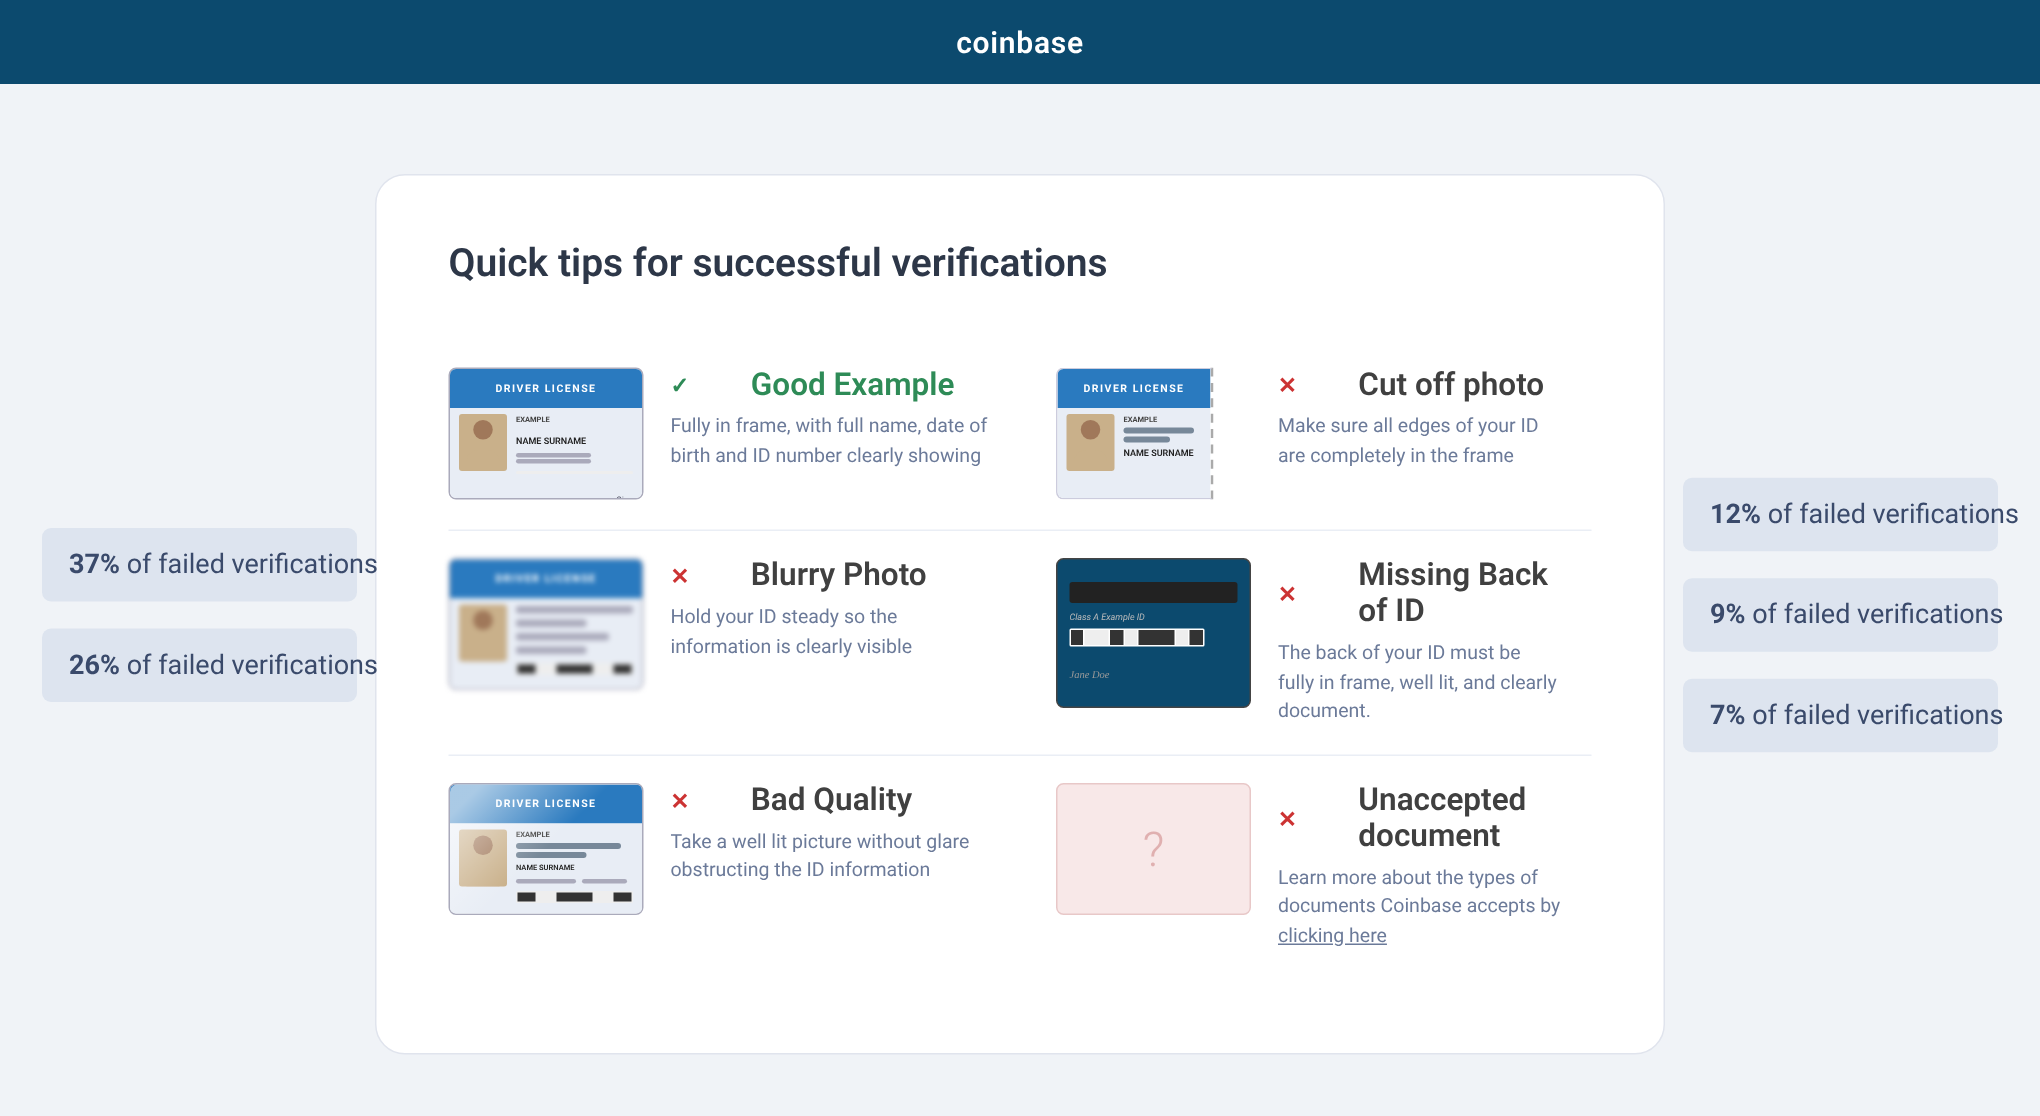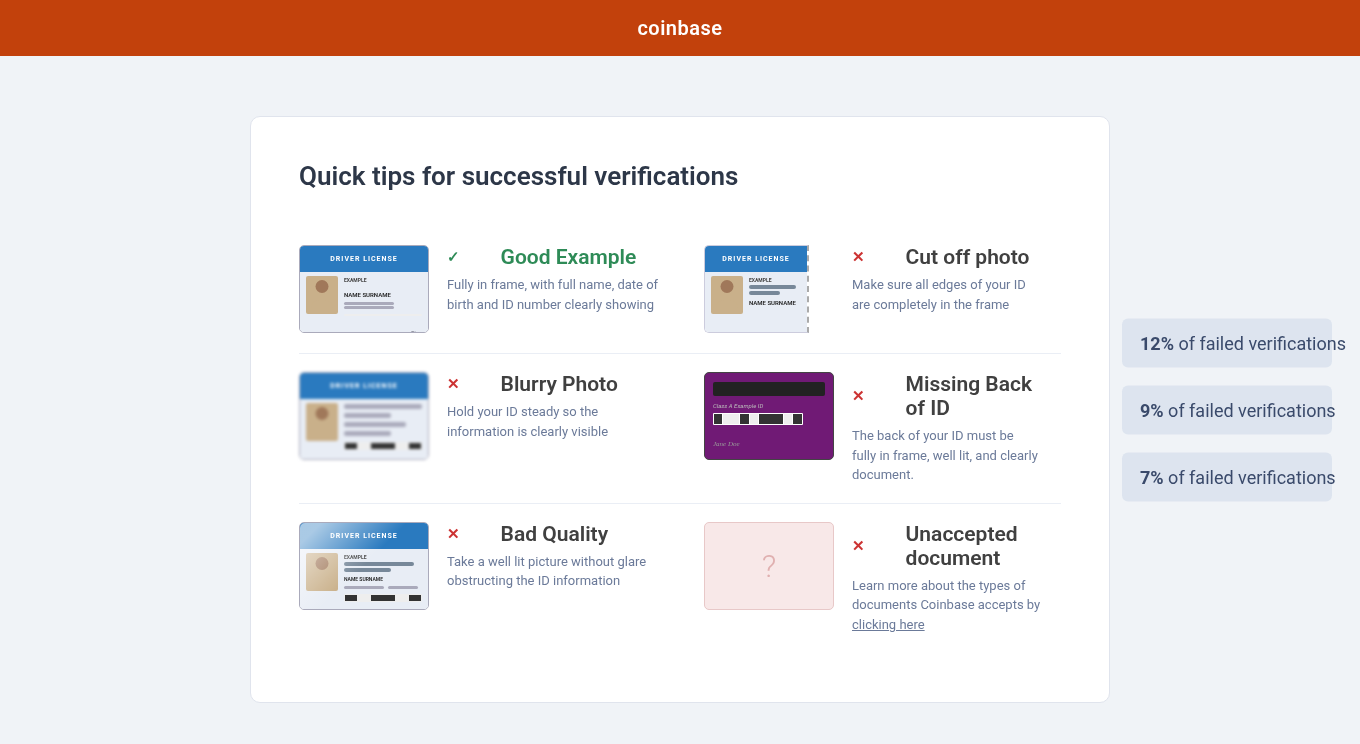--- a/index.html
+++ b/index.html
@@ -5,21 +5,21 @@
     * { box-sizing: border-box; margin: 0; padding: 0; }
     body {
       font-family: -apple-system, BlinkMacSystemFont, 'Segoe UI', Roboto, sans-serif;
       background: #f0f3f7;
       min-height: 744px;
       width: 1360px;
     }
 
     
     .header {
-      background: #c2410c;
+      background: #0c4a6e;
       height: 56px;
       display: flex;
       align-items: center;
       justify-content: center;
     }
     .header-logo {
       color: white;
       font-size: 20px;
       font-weight: 600;
       letter-spacing: 0.5px;
@@ -63,21 +63,21 @@
       width: 210px;
       text-align: center;
     }
     .badge strong {
       font-weight: 700;
     }
 
     
     .card {
       background: white;
-      border-radius: 10px;
+      border-radius: 20px;
       border: 1px solid #e0e4ed;
       padding: 44px 48px 50px 48px;
       width: 860px;
       min-height: 500px;
     }
 
     .card-title {
       font-size: 26px;
       font-weight: 600;
       color: #2d3748;
@@ -221,22 +221,22 @@
     }
     .id-unknown-q {
       font-size: 32px;
       color: #e0b0b0;
       font-weight: 300;
     }
 
     
     .id-card-back {
       width: 130px;
-      height: 88px;
-      background: #701a75;
+      height: 100px;
+      background: #0c4a6e;
       border-radius: 5px;
       border: 1px solid #444;
       display: flex;
       flex-direction: column;
       align-items: flex-start;
       justify-content: center;
       padding: 8px;
       gap: 4px;
     }
     .id-back-strip {
@@ -263,20 +263,30 @@
   </style>
 </head>
 <body>
 
 <div class="header">
   <span class="header-logo">coinbase</span>
 </div>
 
 <div class="main-container">
 
+  <div class="side-badges-left">
+    <div class="badge">
+      <strong>37%</strong>
+      <span>of failed verifications</span>
+    </div>
+    <div class="badge">
+      <strong>26%</strong>
+      <span>of failed verifications</span>
+    </div>
+  </div>
 
   <div class="card">
     <h2 class="card-title">Quick tips for successful verifications</h2>
 
     <div class="tips-grid">
 
       <div class="tip-item">
         <div class="id-card-wrap">
           <div class="id-card good">
             <div class="id-header">DRIVER LICENSE</div>

